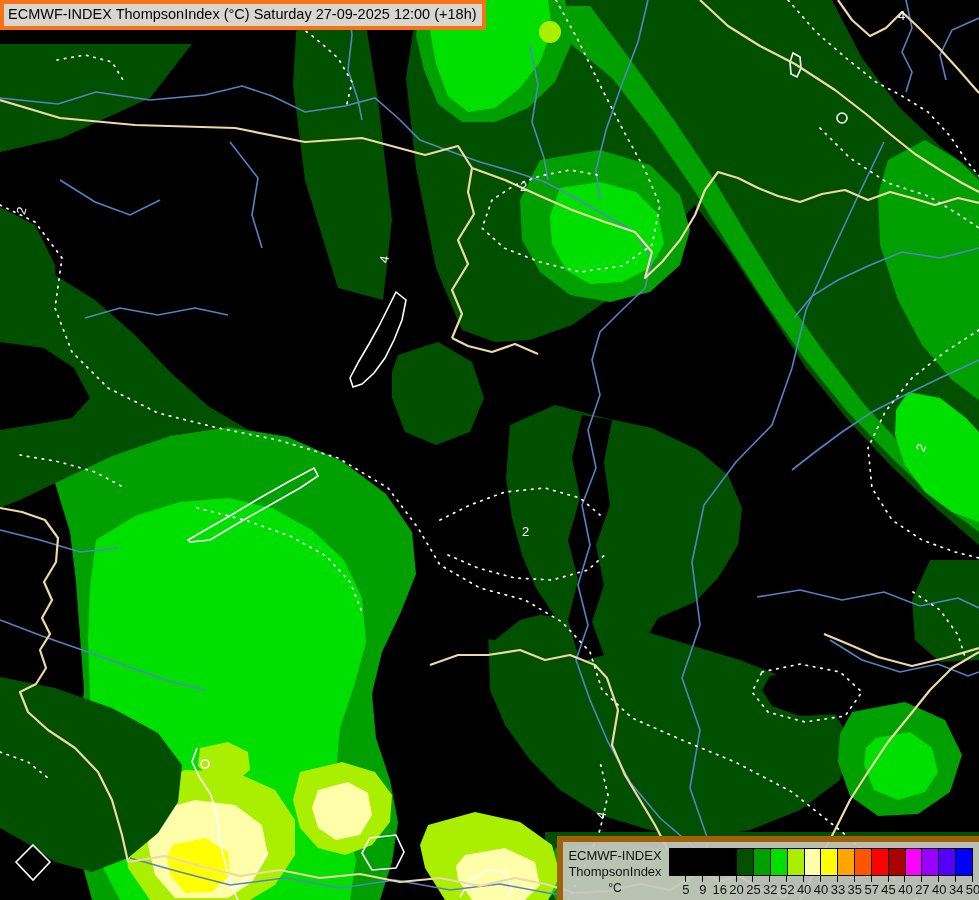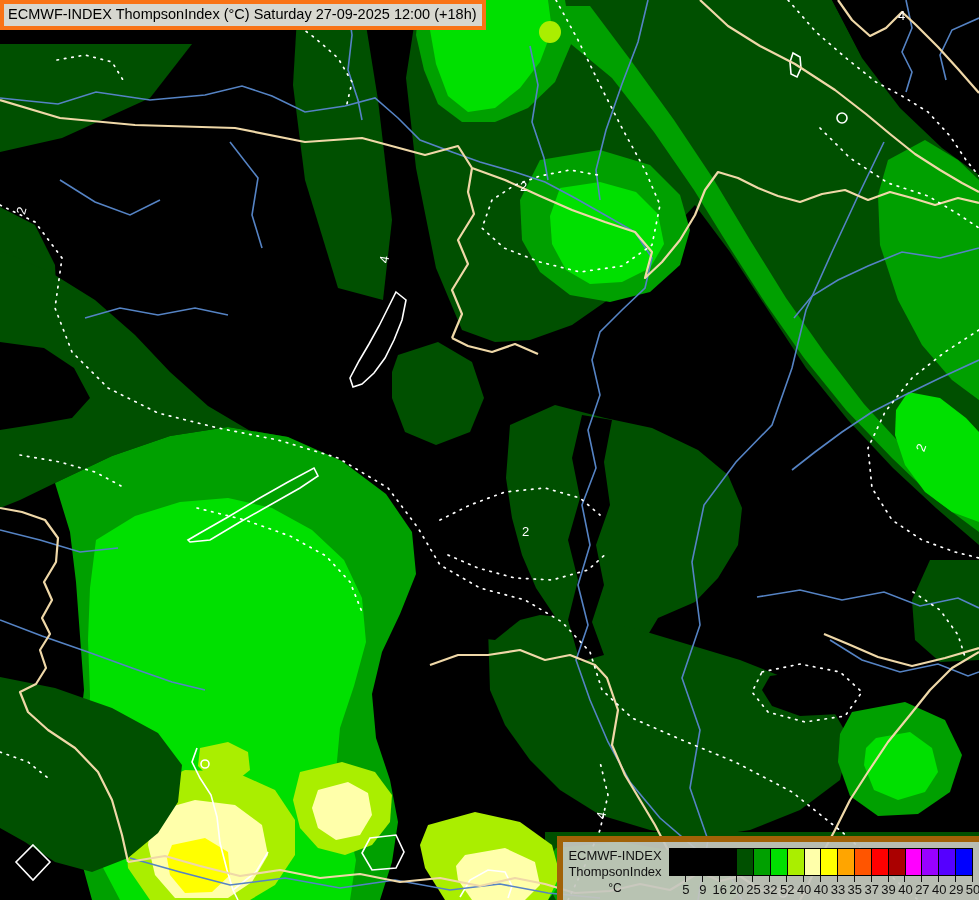--- a/index.html
+++ b/index.html
@@ -249,36 +249,36 @@
           <div class="lg-label">
             <span>40</span>
           </div>
           <div class="lg-label">
             <span>33</span>
           </div>
           <div class="lg-label">
             <span>35</span>
           </div>
           <div class="lg-label">
-            <span>37</span>
-          </div>
-          <div class="lg-label">
-            <span>39</span>
+            <span>57</span>
+          </div>
+          <div class="lg-label">
+            <span>45</span>
           </div>
           <div class="lg-label">
             <span>40</span>
           </div>
           <div class="lg-label">
             <span>27</span>
           </div>
           <div class="lg-label">
             <span>40</span>
           </div>
           <div class="lg-label">
-            <span>29</span>
+            <span>34</span>
           </div>
           <div class="lg-label">
             <span>50</span>
           </div>
         </div>
   </div>
 </div>
 
 </div>
 

